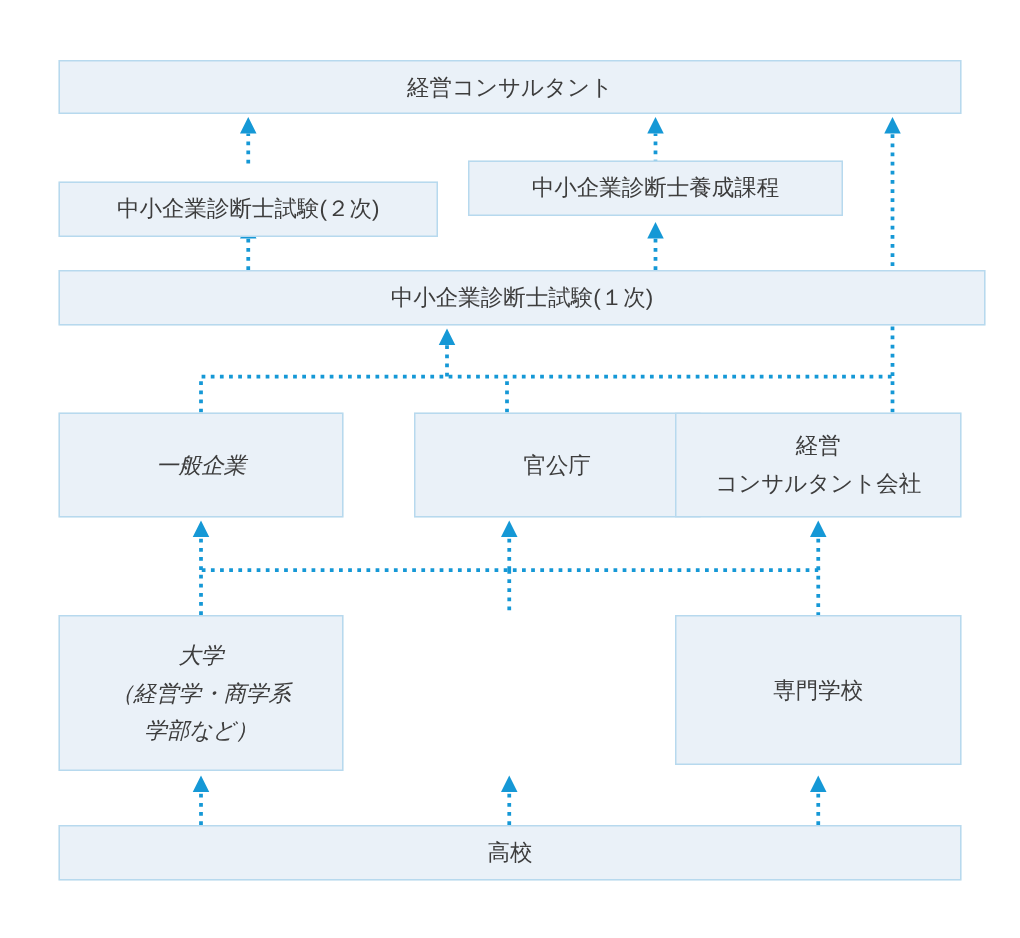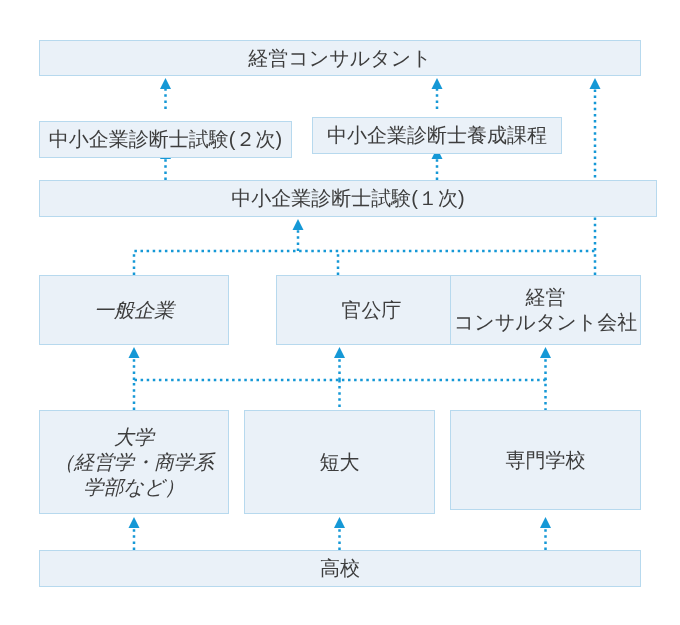--- a/index.html
+++ b/index.html
@@ -23,21 +23,21 @@
   .node {
     position: absolute;
     box-sizing: border-box;
     background: var(--box-fill, #eaf1f8);
     border: 1px solid var(--box-border, #b7d9ee);
     display: flex;
     align-items: center;
     justify-content: center;
     text-align: center;
     color: var(--text-color, #3d3d3d);
-    font-size: 20px;
+    font-size: 15px;
     line-height: 25px;
   }
   .node-label {
     white-space: pre-line;
     display: block;
   }
 </style>
 </head>
 <body>
 
@@ -104,43 +104,40 @@
         <polyline points="545.5,550 545.5,528" fill="none" stroke="#1598d6" stroke-width="2.5" stroke-dasharray="2.5 3.6" stroke-linecap="butt"></polyline>
       </g>
     </svg>
 
 <div class="node" style="left: 39px; top: 40px; width: 602px; height: 36px;">
       <span class="node-label">経営コンサルタント</span>
     </div>
     <div class="node" style="left: 39px; top: 109px; width: 253px; height: 37px; margin-top: 12px;">
       <span class="node-label">中小企業診断士試験(２次)</span>
     </div>
-    <div class="node" style="left: 312px; top: 117px; width: 250px; height: 37px; font-family: Liberation Serif, serif;">
+    <div class="node" style="left: 312px; top: 107px; width: 250px; height: 37px;">
       <span class="node-label">中小企業診断士養成課程</span>
     </div>
     <div class="node" style="left: 39px; top: 180px; width: 618px; height: 37px;">
       <span class="node-label">中小企業診断士試験(１次)</span>
     </div>
     <div class="node" style="left: 39px; top: 275px; width: 190px; height: 70px; font-style: italic;">
       <span class="node-label">一般企業</span>
     </div>
     <div class="node" style="left: 244px; top: 275px; width: 191px; height: 70px; margin-left: 32px;">
       <span class="node-label">官公庁</span>
     </div>
     <div class="node" style="left: 450px; top: 275px; width: 191px; height: 70px;">
       <span class="node-label">経営
 コンサルタント会社</span>
     </div>
     <div class="node" style="left: 39px; top: 410px; width: 190px; height: 104px; font-style: italic;">
       <span class="node-label">大学
 （経営学・商学系
 学部など）</span>
     </div>
-    <div class="node" style="left: 244px; top: 410px; width: 191px; height: 104px;">
-      <span class="node-label">短大</span>
-    </div>
     <div class="node" style="left: 450px; top: 410px; width: 191px; height: 100px;">
       <span class="node-label">専門学校</span>
     </div>
     <div class="node" style="left: 39px; top: 550px; width: 602px; height: 37px;">
       <span class="node-label">高校</span>
     </div>
   </div>
 
 </body></html>

